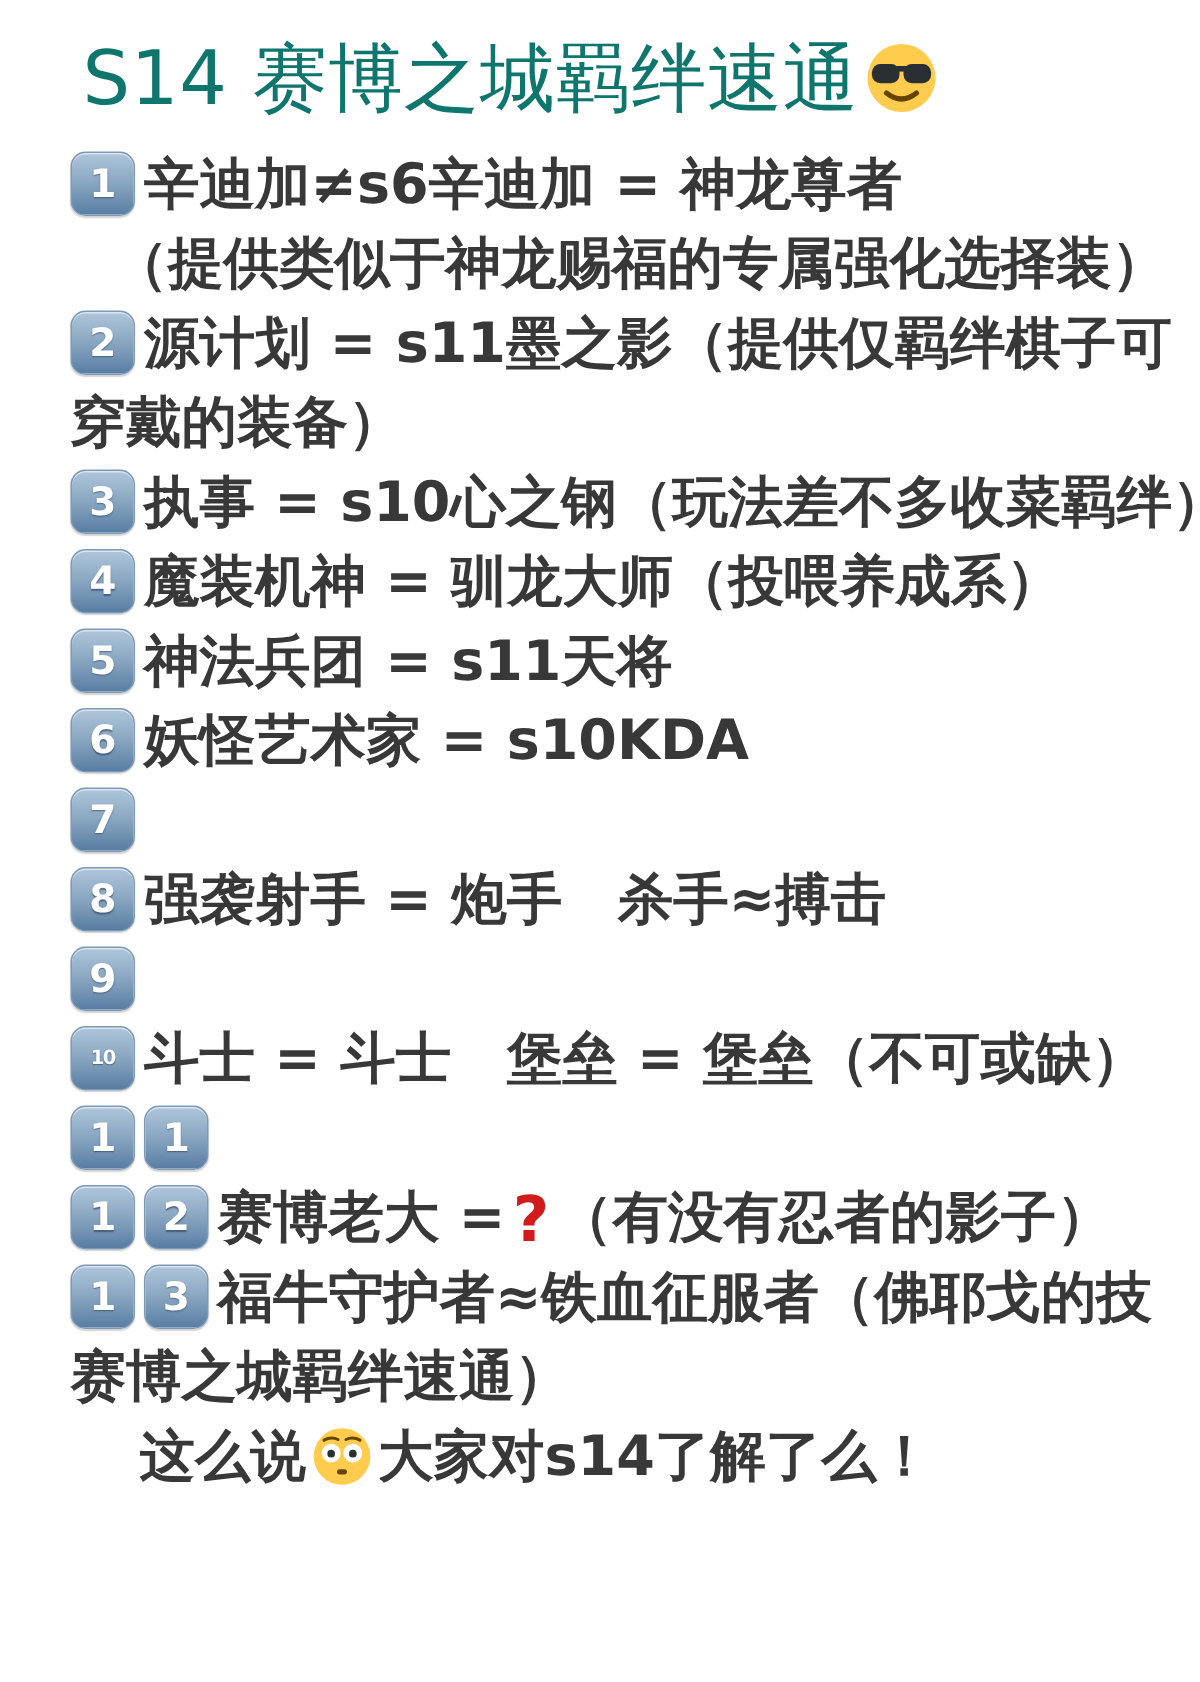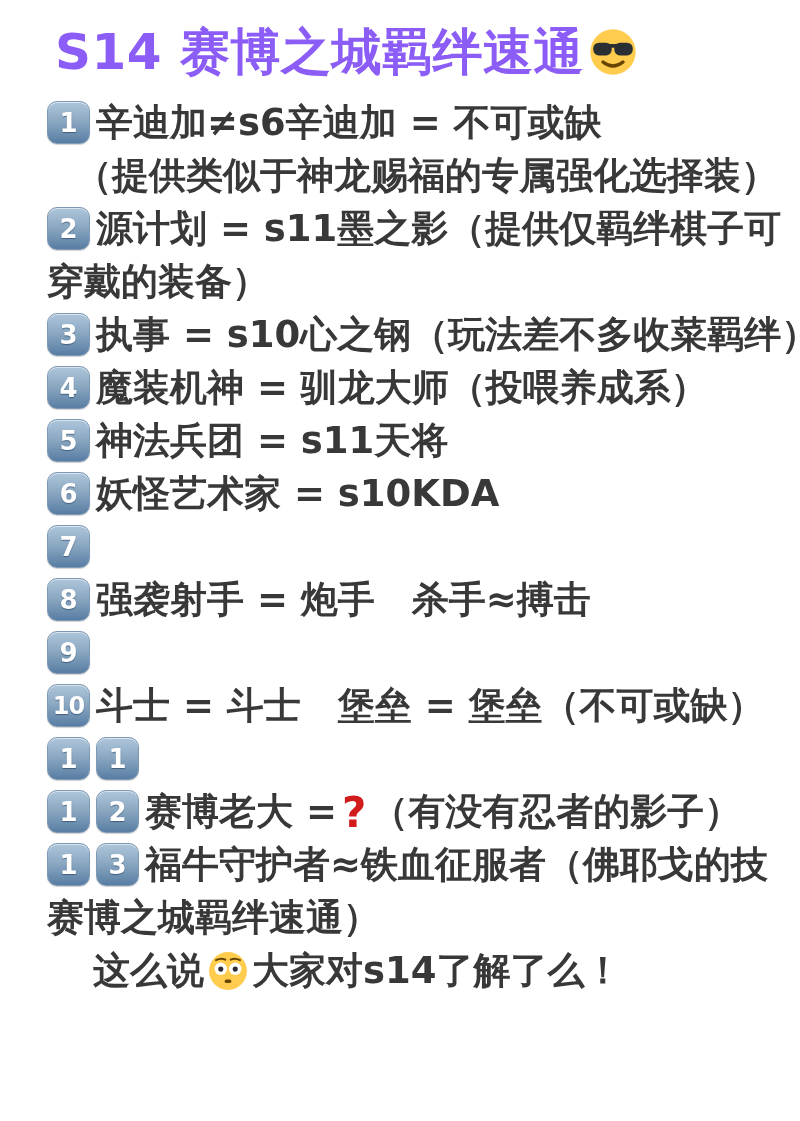--- a/index.html
+++ b/index.html
@@ -1,21 +1,21 @@
 <!DOCTYPE html>
 <html><head>
 <meta charset="utf-8">
 <style>
   html,body{margin:0;padding:0;background:#ffffff;}
   .page{
     position:relative;width:800px;height:1121px;background:#ffffff;overflow:hidden;
     font-family:"DejaVu Sans","Liberation Sans",sans-serif;color:#383838;
   }
   .title{
-    padding:20px 10px 0 55px;font-size:50px;font-weight:700;color:#8b5cf6;
+    padding:20px 10px 0 55px;font-size:50px;font-weight:400;color:#0f766e;
     display:flex;align-items:center;line-height:64px;letter-spacing:0.5px;white-space:nowrap;
   }
   .title .emoji-wrap svg{width:48px;height:48px;display:block;}
   .title .emoji-wrap{margin-left:5px;display:inline-flex;align-items:center;}
   .rows{margin-top:12px;padding-left:47px;padding-right:16px;}
   .row{
     height:53px;display:flex;align-items:center;font-size:37px;font-weight:700;
     white-space:nowrap;color:#383838;
   }
   .keycap{
@@ -23,21 +23,21 @@
     display:inline-flex;align-items:center;justify-content:center;
     background:linear-gradient(180deg,#aec6db 0%,#8aa7c1 48%,#587da3 100%);
     border:1px solid #7e99b5;
     box-shadow:inset 0 1px 0 rgba(255,255,255,.55),0 1px 1px rgba(0,0,0,.18);
     margin-right:6px;
   }
   .keycap .num{
     color:#ffffff;font-weight:700;font-size:26px;line-height:1;
     text-shadow:0 1px 1px rgba(35,60,90,.6);
   }
-  .keycap .num.two{font-size:24px;letter-spacing:-1px;}
+  .keycap .num.two{font-size:13px;letter-spacing:-1px;}
   .redq{
     color:#d21b1b;font-size:42px;font-weight:800;line-height:1;
     margin:0 5px;transform:translateY(1px);
   }
   .emoji-wrap{display:inline-flex;align-items:center;}
   .row .emoji-wrap{margin:0 4px;}
   .row .emoji-wrap svg{width:40px;height:40px;display:block;}
   .row-text{display:inline-block;}
 </style>
 </head>
@@ -56,21 +56,21 @@
         <path d="M10.5 25.5 Q18 31.5 25.5 25.5" stroke="#664500" stroke-width="2.6" fill="none" stroke-linecap="round"></path>
       </svg>
     </span>
   </div>
 
   <div class="rows">
       <div class="row">
         <span class="keycap">
           <span class="num">1</span>
         </span>
-        <span class="row-text">辛迪加≠s6辛迪加 = 不可或缺</span>
+        <span class="row-text">辛迪加≠s6辛迪加 = 神龙尊者</span>
       </div>
       <div class="row" style="padding-left: 28px;">
         <span class="row-text">（提供类似于神龙赐福的专属强化选择装）</span>
       </div>
       <div class="row">
         <span class="keycap">
           <span class="num">2</span>
         </span>
         <span class="row-text">源计划 = s11墨之影（提供仅羁绊棋子可</span>
       </div>

